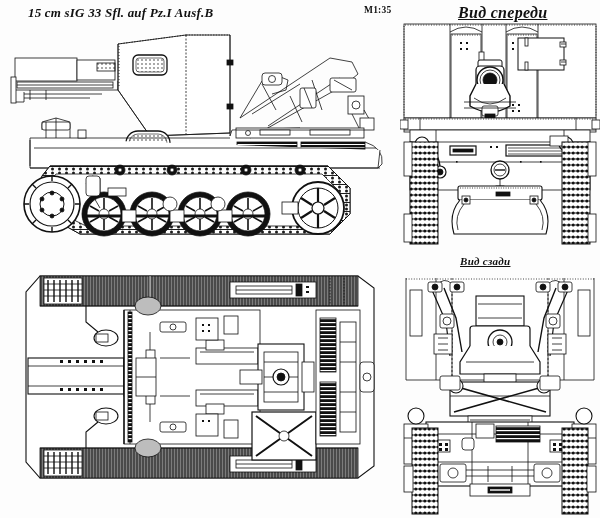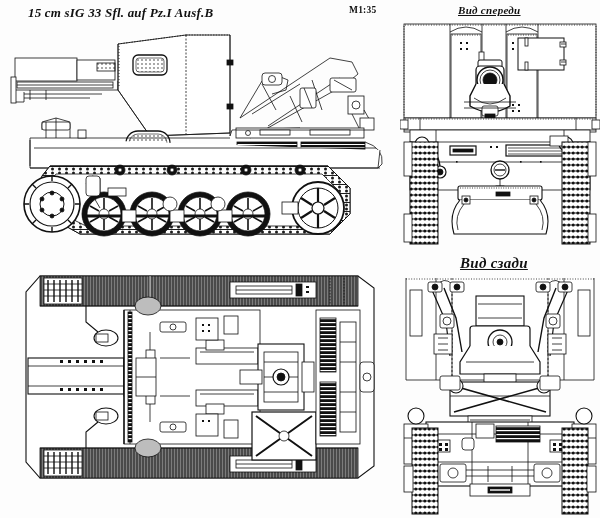--- a/index.html
+++ b/index.html
@@ -8,23 +8,23 @@
     background:#fdfdfd;
     font-family:"Liberation Serif", serif;
     overflow:hidden;
     position:relative;
   }
   .sheet{position:absolute;inset:0;}
 
   
   .lbl{position:absolute;white-space:nowrap;color:#111;}
   #title{left:28px;top:5px;font-size:13px;font-weight:bold;font-style:italic;letter-spacing:.2px;}
-  #scale{left:349px;top:5px;font-size:9.5px;font-weight:bold;letter-spacing:.2px;}
-  #front-label{left:458px;top:4px;font-size:11px;font-weight:bold;font-style:italic;text-decoration:underline;letter-spacing:.3px;}
-  #rear-label{left:460px;top:255px;font-size:15px;font-weight:bold;font-style:italic;text-decoration:underline;letter-spacing:.3px;}
+  #scale{left:364px;top:5px;font-size:9.5px;font-weight:bold;letter-spacing:.2px;}
+  #front-label{left:458px;top:4px;font-size:16px;font-weight:bold;font-style:italic;text-decoration:underline;letter-spacing:.3px;}
+  #rear-label{left:460px;top:255px;font-size:11px;font-weight:bold;font-style:italic;text-decoration:underline;letter-spacing:.3px;}
 
   .view{position:absolute;}
   #view-side {left:0px;  top:18px;  width:398px;height:240px;}
   #view-front{left:400px;top:18px;  width:200px;height:232px;}
   #view-plan {left:0px;  top:262px; width:398px;height:230px;}
   #view-rear {left:400px;top:270px; width:200px;height:248px;}
   .view svg{display:block;width:100%;height:100%;}
 </style>
 </head>
 <body>

